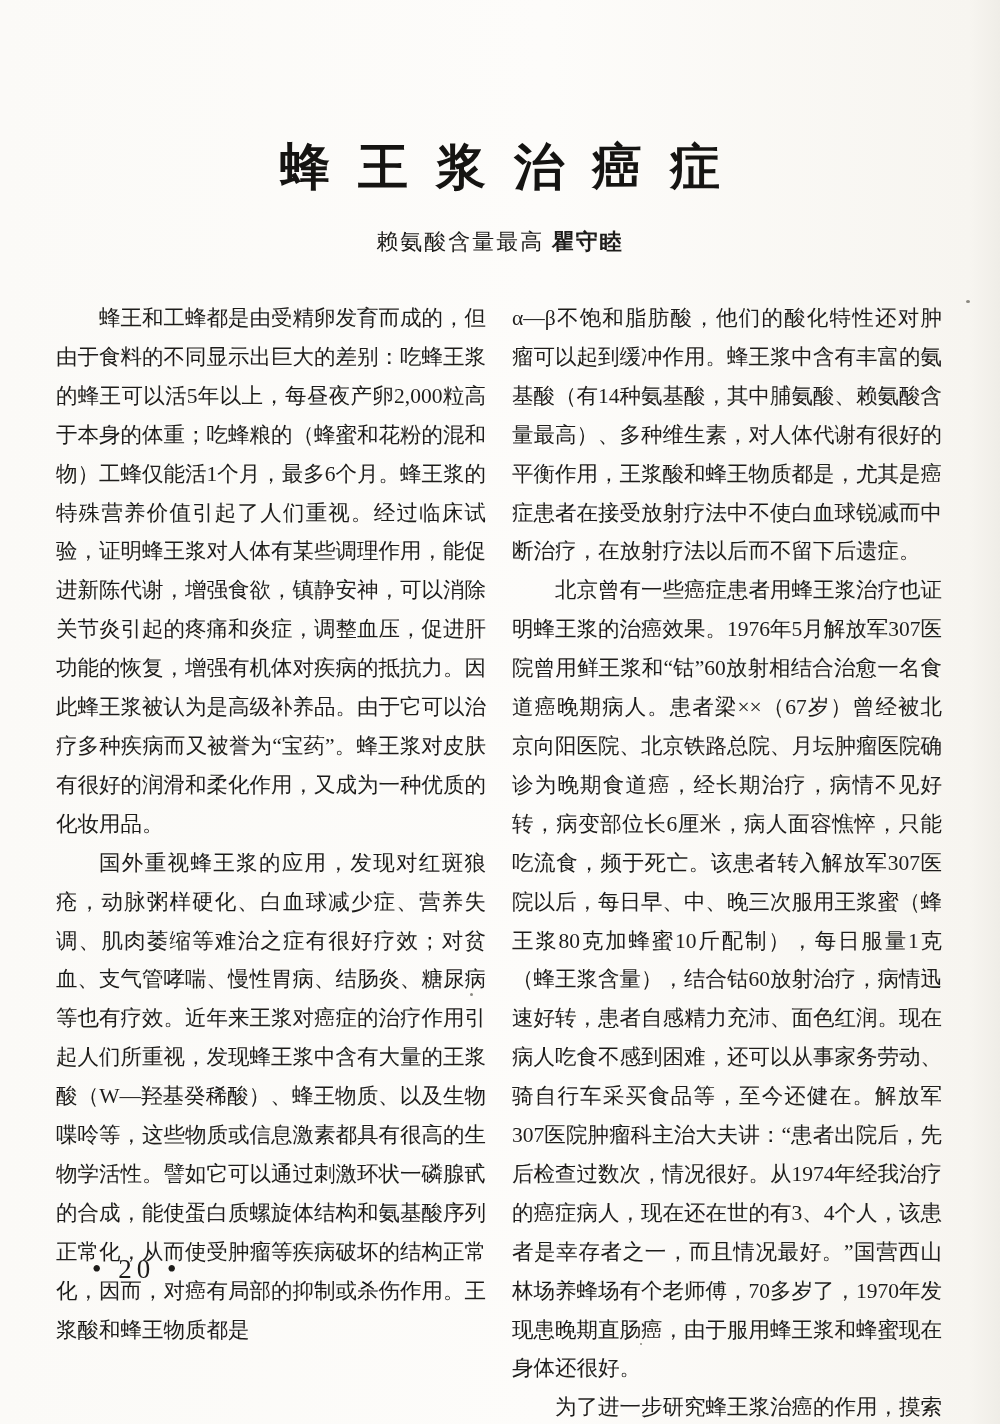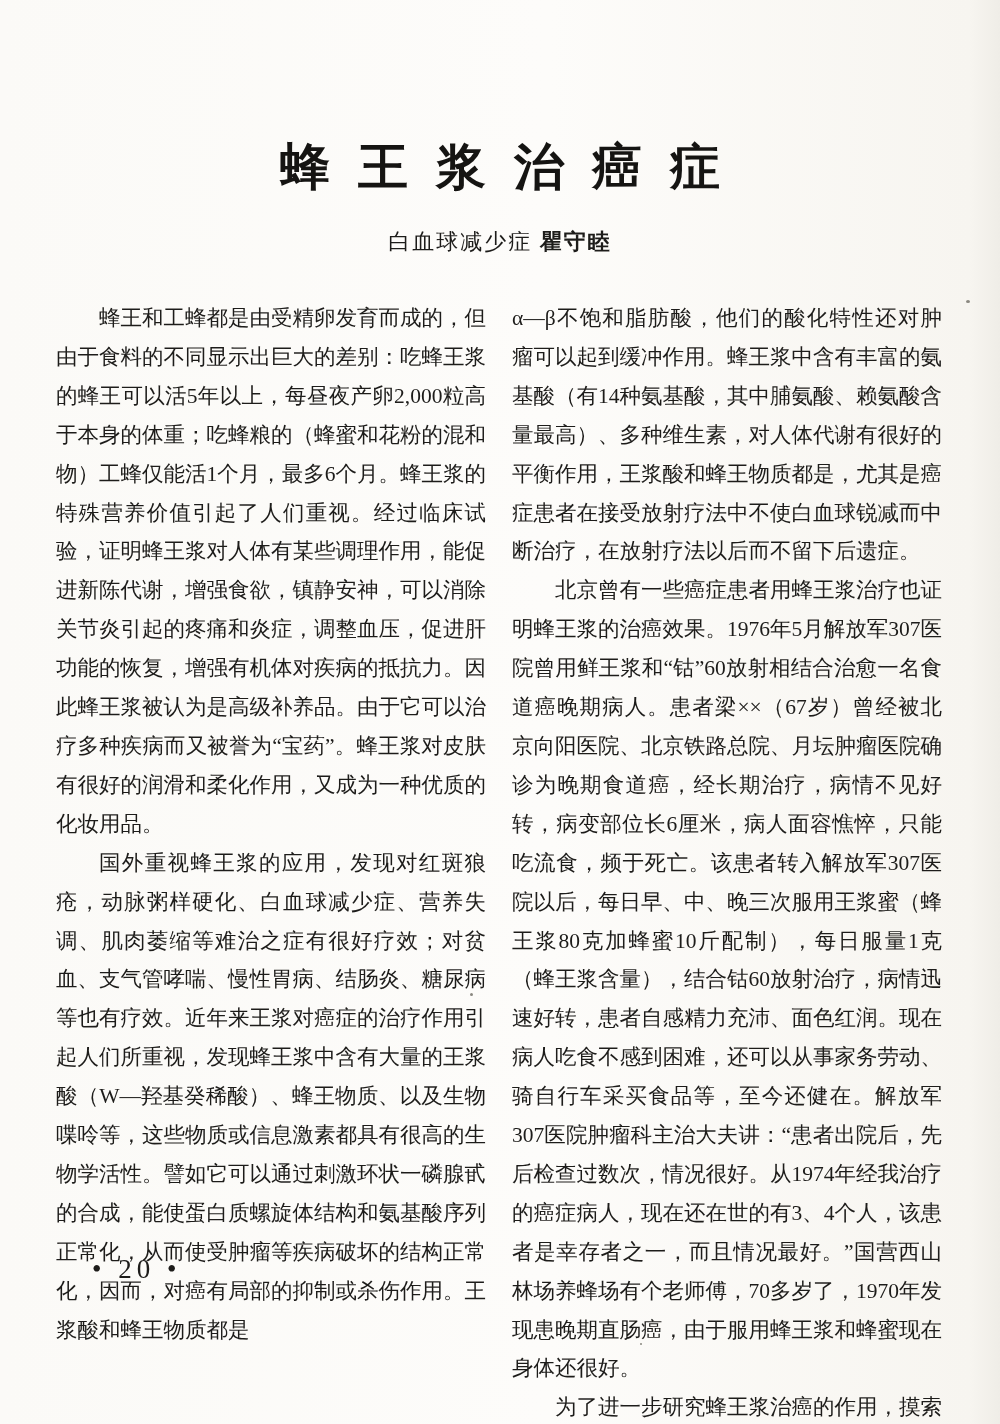--- a/index.html
+++ b/index.html
@@ -77,21 +77,21 @@
   }
 </style>
 </head>
 <body>
 
 <div class="page">
 
   <h1 class="title">蜂王浆治癌症</h1>
 
   <div class="byline">
-    <span class="org">白血球减少症</span>
+    <span class="org">赖氨酸含量最高</span>
     <span class="author">瞿守睦</span>
   </div>
 
   <div class="columns">
 
     <div class="col">
       <p class="para">蜂王和工蜂都是由受精卵发育而成的，但由于食料的不同显示出巨大的差别：吃蜂王浆的蜂王可以活5年以上，每昼夜产卵2,000粒高于本身的体重；吃蜂粮的（蜂蜜和花粉的混和物）工蜂仅能活1个月，最多6个月。蜂王浆的特殊营养价值引起了人们重视。经过临床试验，证明蜂王浆对人体有某些调理作用，能促进新陈代谢，增强食欲，镇静安神，可以消除关节炎引起的疼痛和炎症，调整血压，促进肝功能的恢复，增强有机体对疾病的抵抗力。因此蜂王浆被认为是高级补养品。由于它可以治疗多种疾病而又被誉为“宝药”。蜂王浆对皮肤有很好的润滑和柔化作用，又成为一种优质的化妆用品。</p>
       <p class="para">国外重视蜂王浆的应用，发现对红斑狼疮，动脉粥样硬化、白血球减少症、营养失调、肌肉萎缩等难治之症有很好疗效；对贫血、支气管哮喘、慢性胃病、结肠炎、糖尿病等也有疗效。近年来王浆对癌症的治疗作用引起人们所重视，发现蜂王浆中含有大量的王浆酸（W—羟基癸稀酸）、蜂王物质、以及生物喋呤等，这些物质或信息激素都具有很高的生物学活性。譬如它可以通过刺激环状一磷腺甙的合成，能使蛋白质螺旋体结构和氨基酸序列正常化，从而使受肿瘤等疾病破坏的结构正常化，因而，对癌有局部的抑制或杀伤作用。王浆酸和蜂王物质都是</p>
     </div>
 

